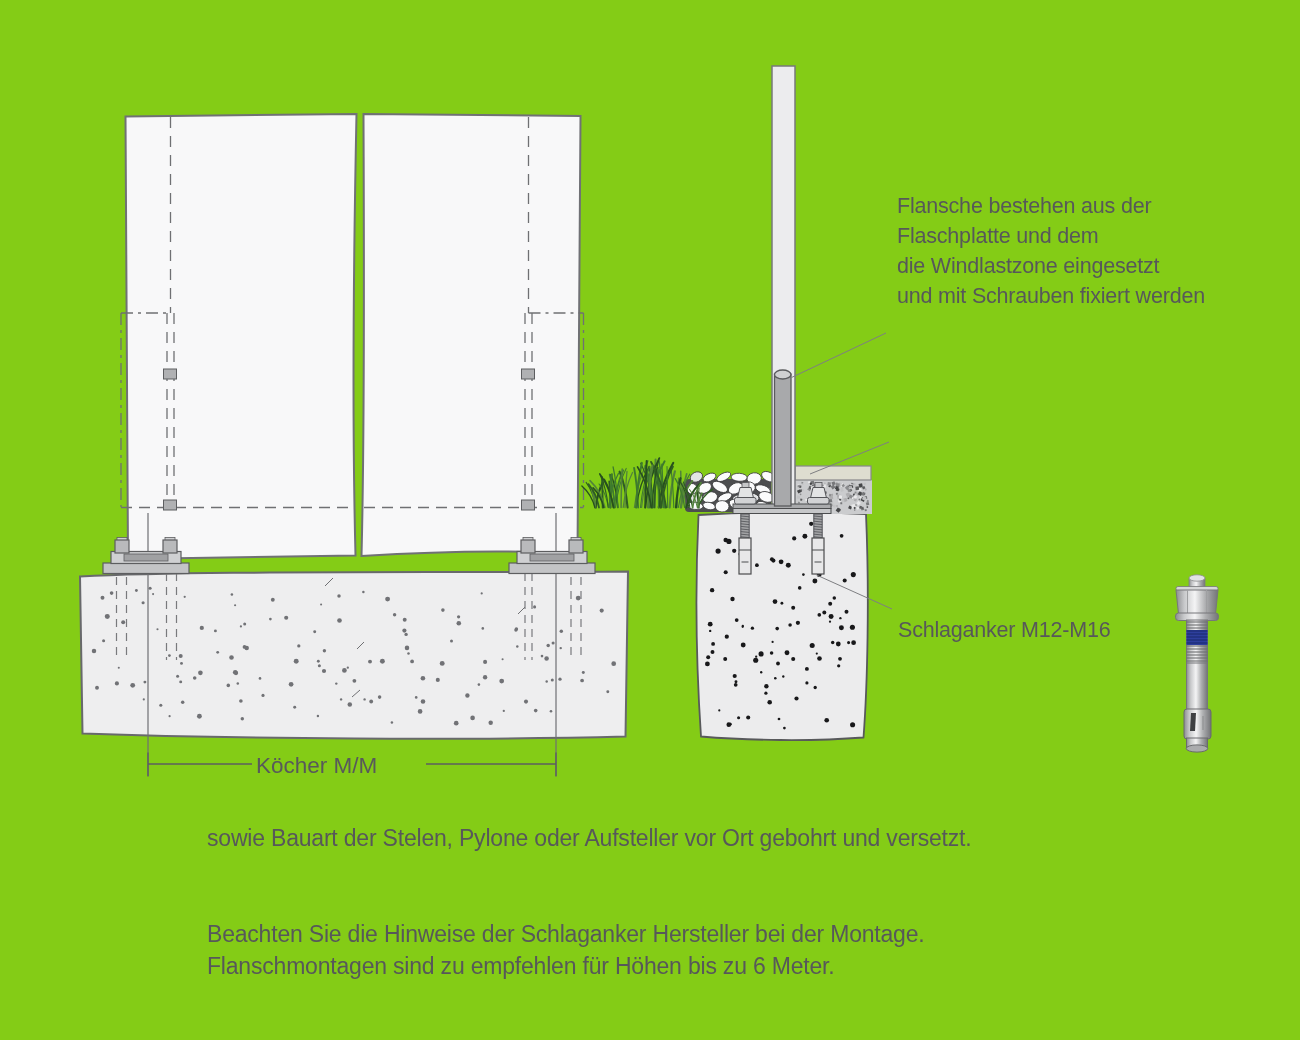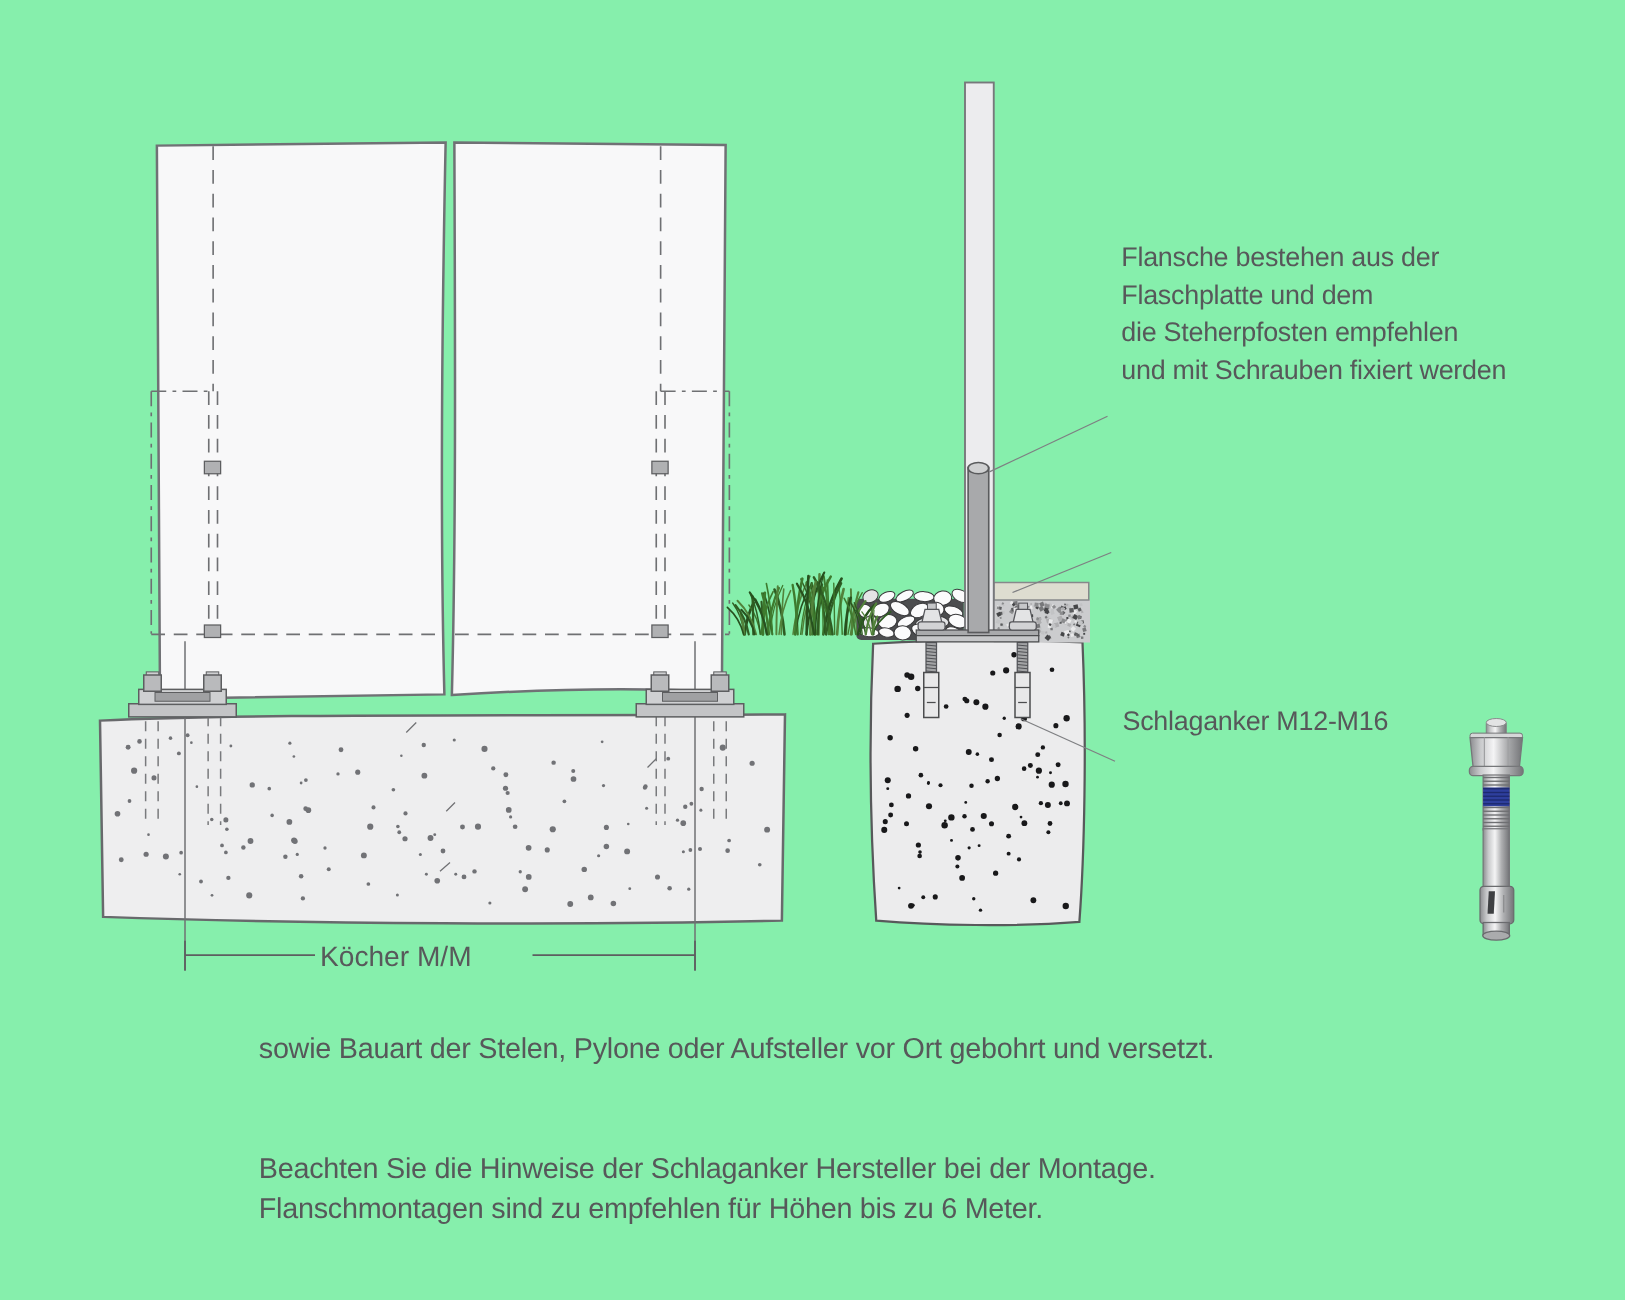--- a/index.html
+++ b/index.html
@@ -1,16 +1,16 @@
 <!DOCTYPE html>
 <html><head>
 <meta charset="utf-8">
 <style>
   html,body{margin:0;padding:0;background:#ffffff;}
-  .canvas{position:relative;width:1300px;height:1040px;background:#86efac;overflow:hidden;
+  .canvas{position:relative;width:1300px;height:1040px;background:#84cc16;overflow:hidden;
           font-family:"Liberation Sans", sans-serif;}
   svg.diagram{position:absolute;left:0;top:0;}
   .note{position:absolute;color:#57585a;font-size:21.5px;line-height:30px;letter-spacing:-0.2px;white-space:nowrap;}
   .dim-label{position:absolute;color:#58595b;font-size:22.5px;white-space:nowrap;text-align:left;width:150px;}
   .body-text{position:absolute;color:#57585a;font-size:23px;line-height:31.5px;letter-spacing:-0.2px;white-space:nowrap;}
 </style>
 </head>
 <body>
 
 <div class="canvas">
@@ -708,28 +708,28 @@
     <path d="M1191,713 L1196,713 L1195,731 L1190,731 Z" fill="#3f4043"></path>
     <line x1="1203" y1="716" x2="1203" y2="730" stroke="#8a8b8d" stroke-width="1"></line>
     <rect x="1186.5" y="738" width="21" height="10" fill="url(#mg)" stroke="#6a6b6e" stroke-width="1"></rect>
     <ellipse cx="1197" cy="748.5" rx="10.8" ry="3.6" fill="#aaabad" stroke="#6a6b6e" stroke-width="1"></ellipse>
   </g>
 </svg>
 
 <div class="note" style="left:897px;top:191px">
   <div>Flansche bestehen aus der</div>
   <div>Flaschplatte und dem</div>
-  <div>die Steherpfosten empfehlen</div>
+  <div>die Windlastzone eingesetzt</div>
   <div>und mit Schrauben fixiert werden</div>
 </div>
 
 <div class="note" style="left:897px;top:423px">
 </div>
 
-<div class="note" style="left:898px;top:562px">Schlaganker M12-M16</div>
+<div class="note" style="left:898px;top:615px">Schlaganker M12-M16</div>
 
 <div class="dim-label" style="left:256px;top:753px">Köcher M/M</div>
 
 <div class="body-text" style="left:207px;top:823px">
   <div>sowie Bauart der Stelen, Pylone oder Aufsteller vor Ort gebohrt und versetzt.</div>
 </div>
 
 <div class="body-text" style="left:207px;top:919px">
   <div>Beachten Sie die Hinweise der Schlaganker Hersteller bei der Montage.</div>
   <div>Flanschmontagen sind zu empfehlen für Höhen bis zu 6 Meter.</div>

